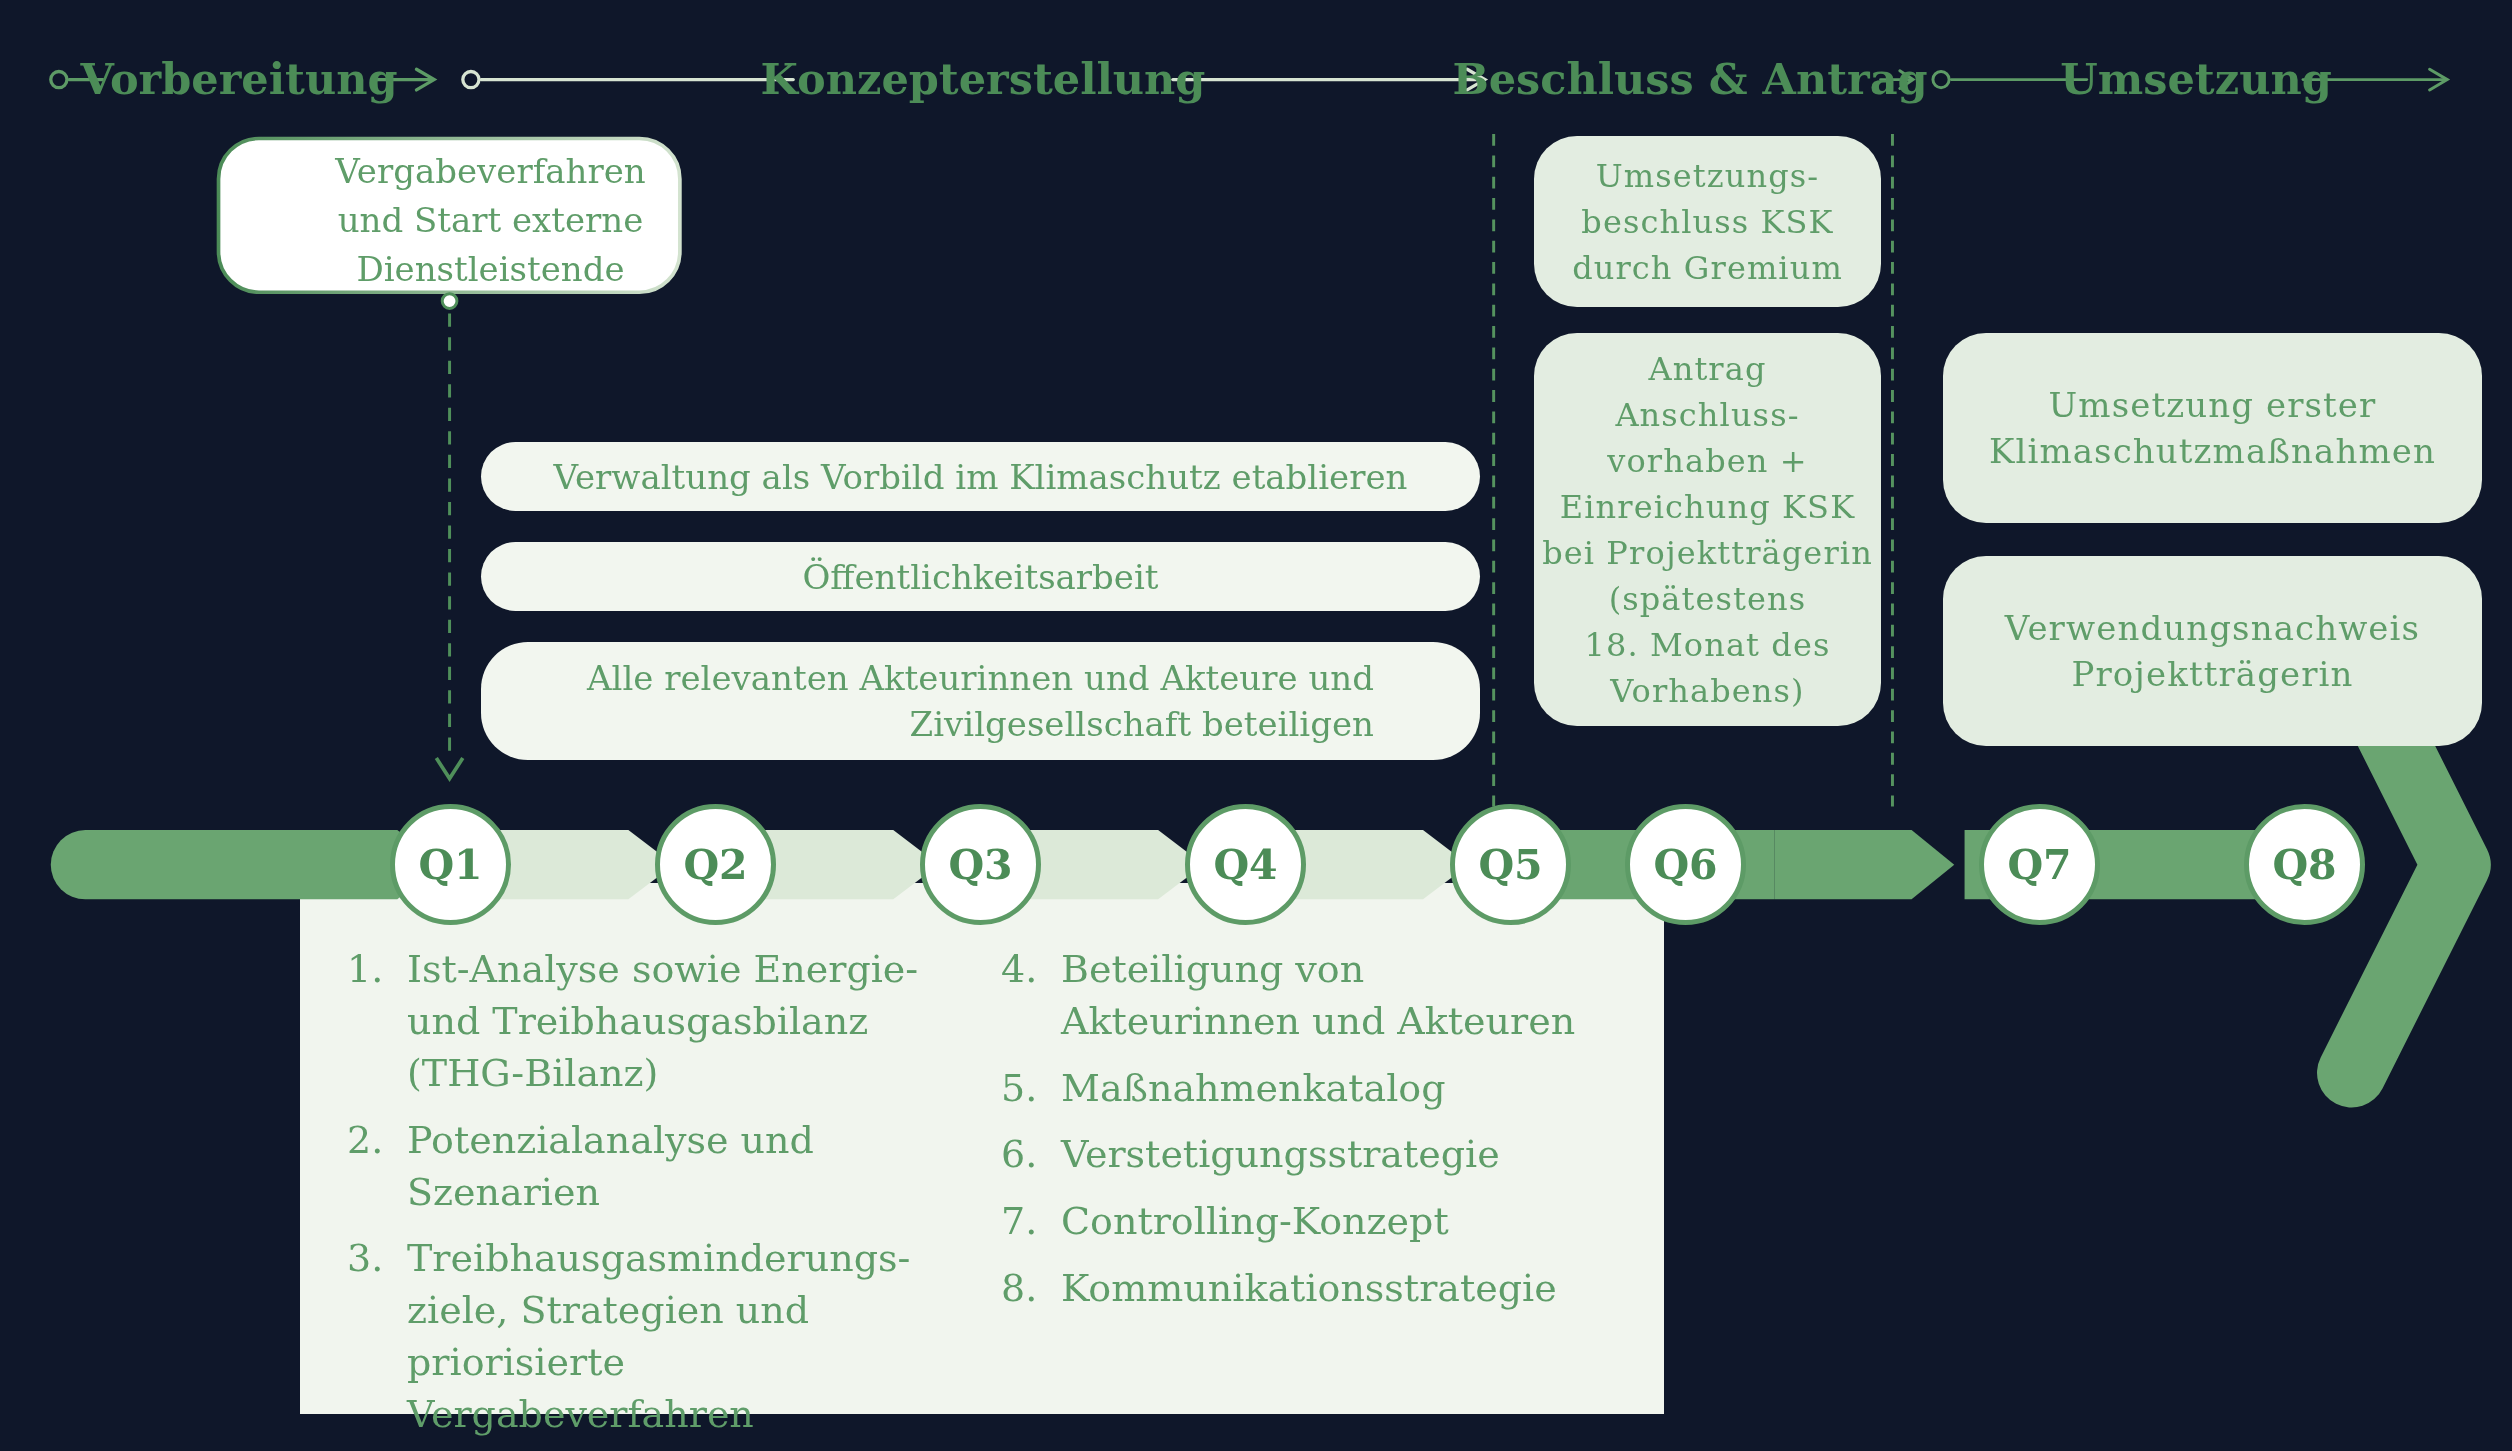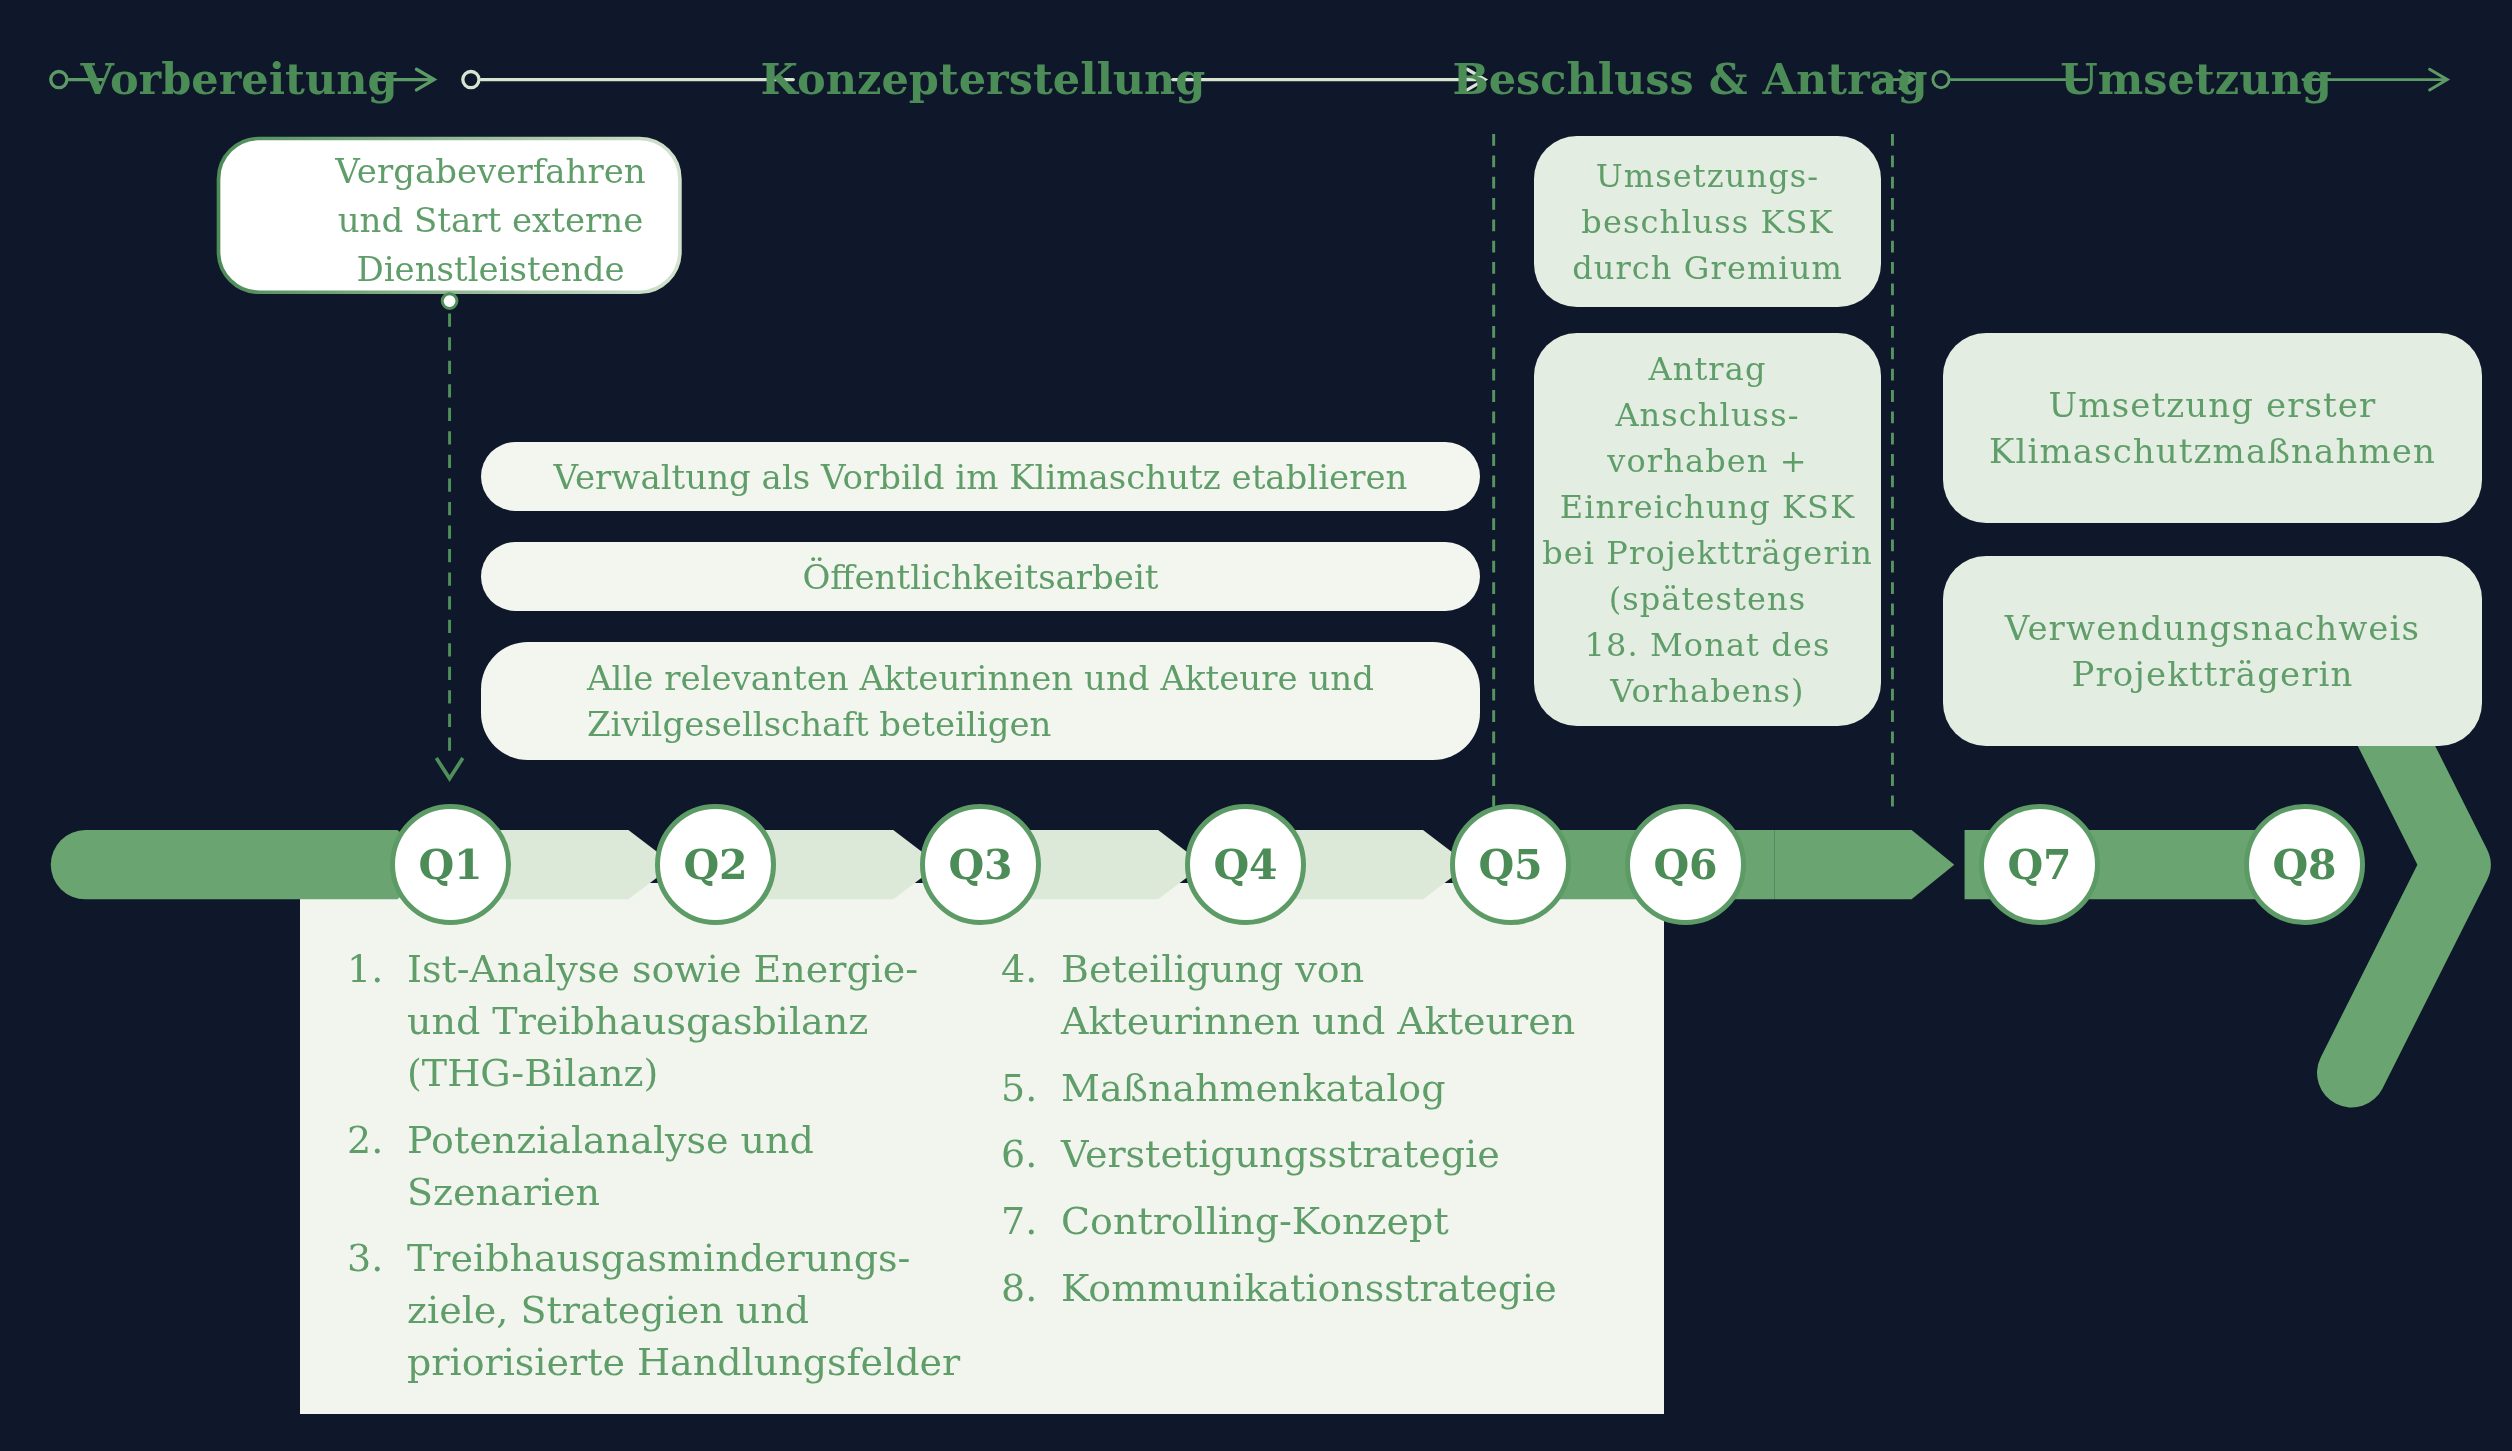--- a/index.html
+++ b/index.html
@@ -20,21 +20,21 @@
     color:var(--green_dark,#4c8c57);z-index:3;
   }
   .callout-text{
     position:absolute;left:216px;top:147px;width:549px;z-index:3;
     font-size:34px;line-height:49px;text-align:center;white-space:pre-line;
   }
   .pill{
     position:absolute;left:481px;width:999px;z-index:3;
     background:var(--pill_bg,#f2f6ef);
     display:flex;align-items:center;justify-content:center;
-    font-size:34px;line-height:46px;text-align:left;white-space:pre-line;
+    font-size:34px;line-height:46px;text-align:right;white-space:pre-line;
   }
   .pill.p1{top:442px;height:69px;border-radius:35px;}
   .pill.p2{top:542px;height:69px;border-radius:35px;}
   .pill.p3{top:642px;height:118px;border-radius:47px;}
   .gbox{
     position:absolute;z-index:3;background:var(--box_bg,#e3ede1);border-radius:43px;
     display:flex;align-items:center;justify-content:center;text-align:center;
     font-size:32px;line-height:46px;letter-spacing:1.1px;white-space:pre-line;
     color:var(--text_green,#5f9d69);
   }
@@ -163,21 +163,21 @@
     </div>
     <div class="ditem">
       <div class="dnum">2.</div>
       <div class="dtext">Potenzialanalyse und
 Szenarien</div>
     </div>
     <div class="ditem">
       <div class="dnum">3.</div>
       <div class="dtext">Treibhausgasminderungs-
 ziele, Strategien und
-priorisierte Handlungsfelder</div>
+priorisierte Vergabeverfahren</div>
     </div>
   </div>
 
   <div class="dlist" style="left:1001px;top:943px;width:633px">
     <div class="ditem">
       <div class="dnum">4.</div>
       <div class="dtext">Beteiligung von
 Akteurinnen und Akteuren</div>
     </div>
     <div class="ditem">

